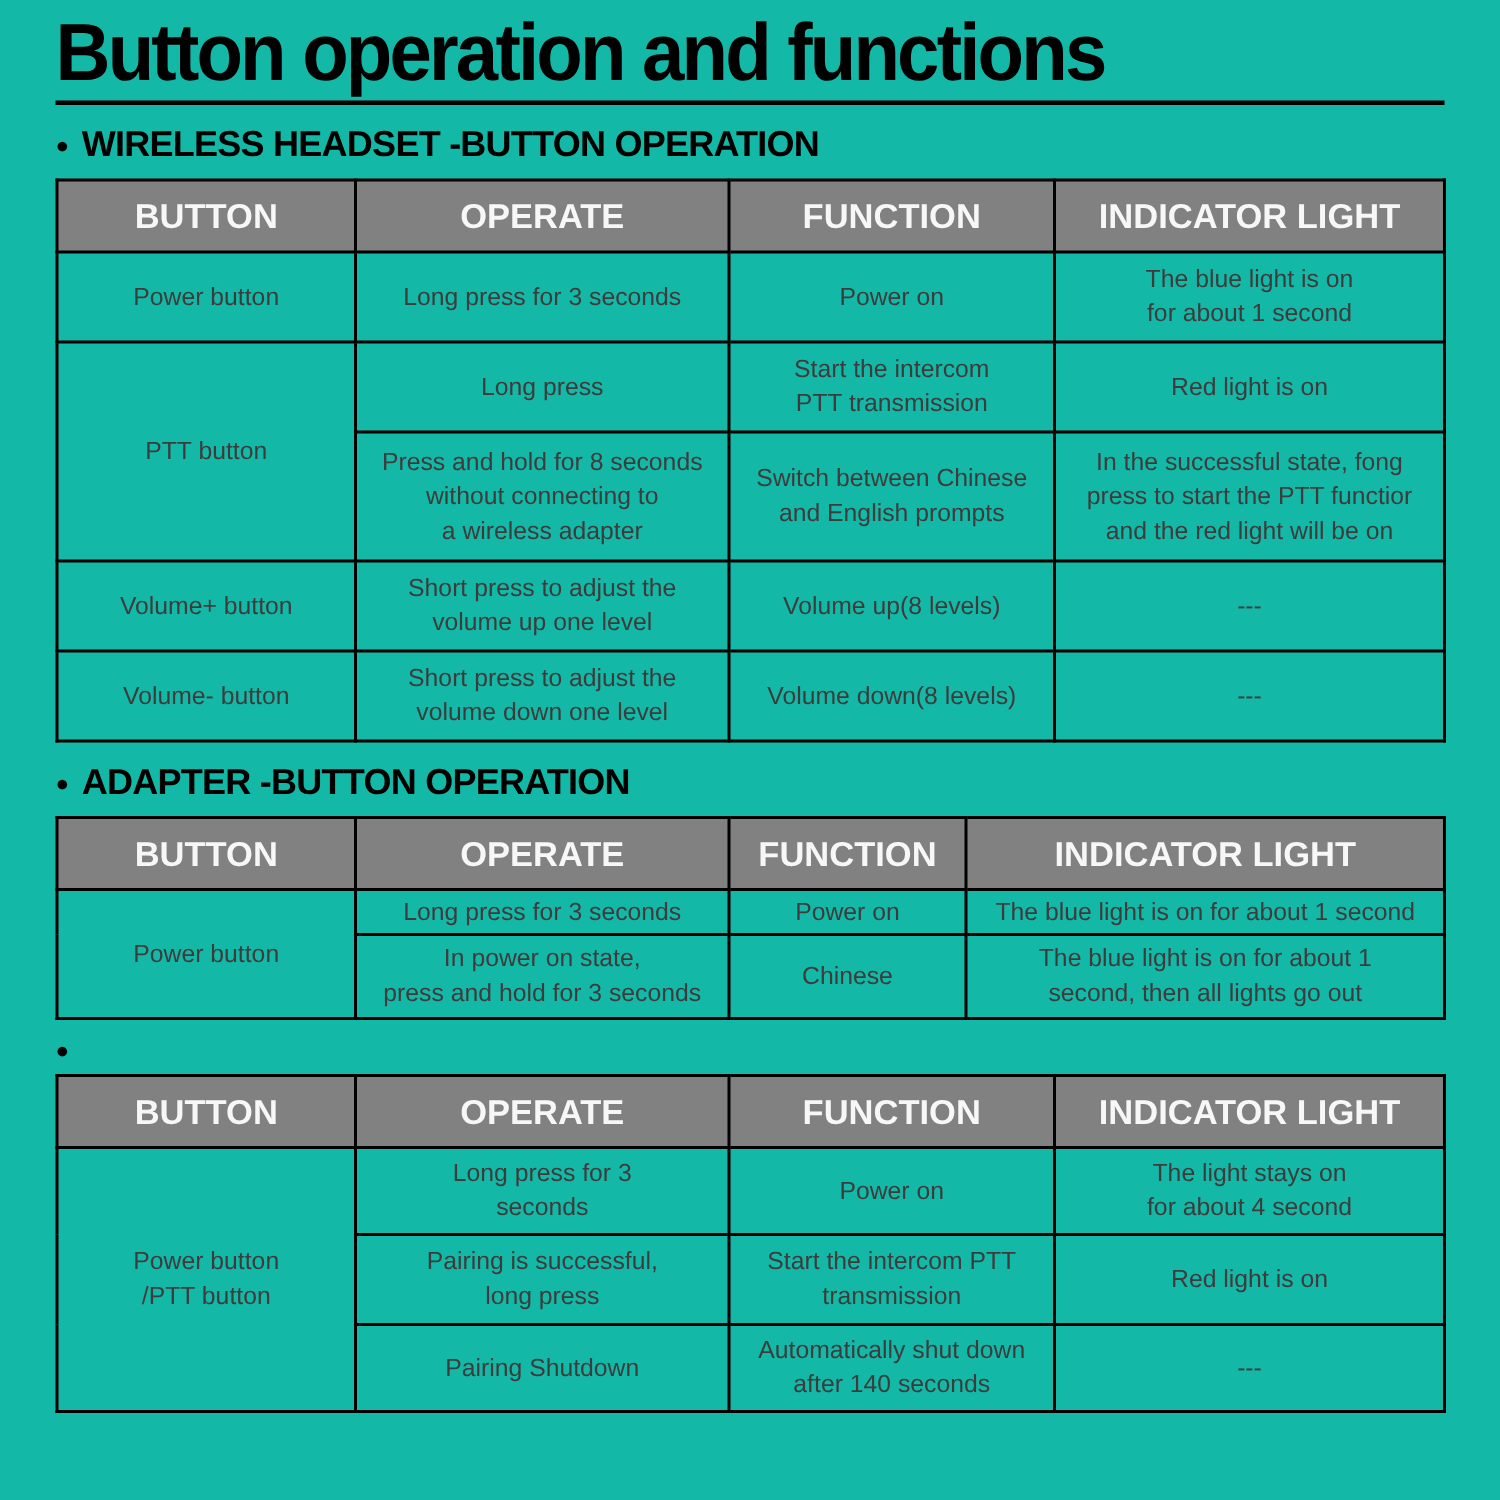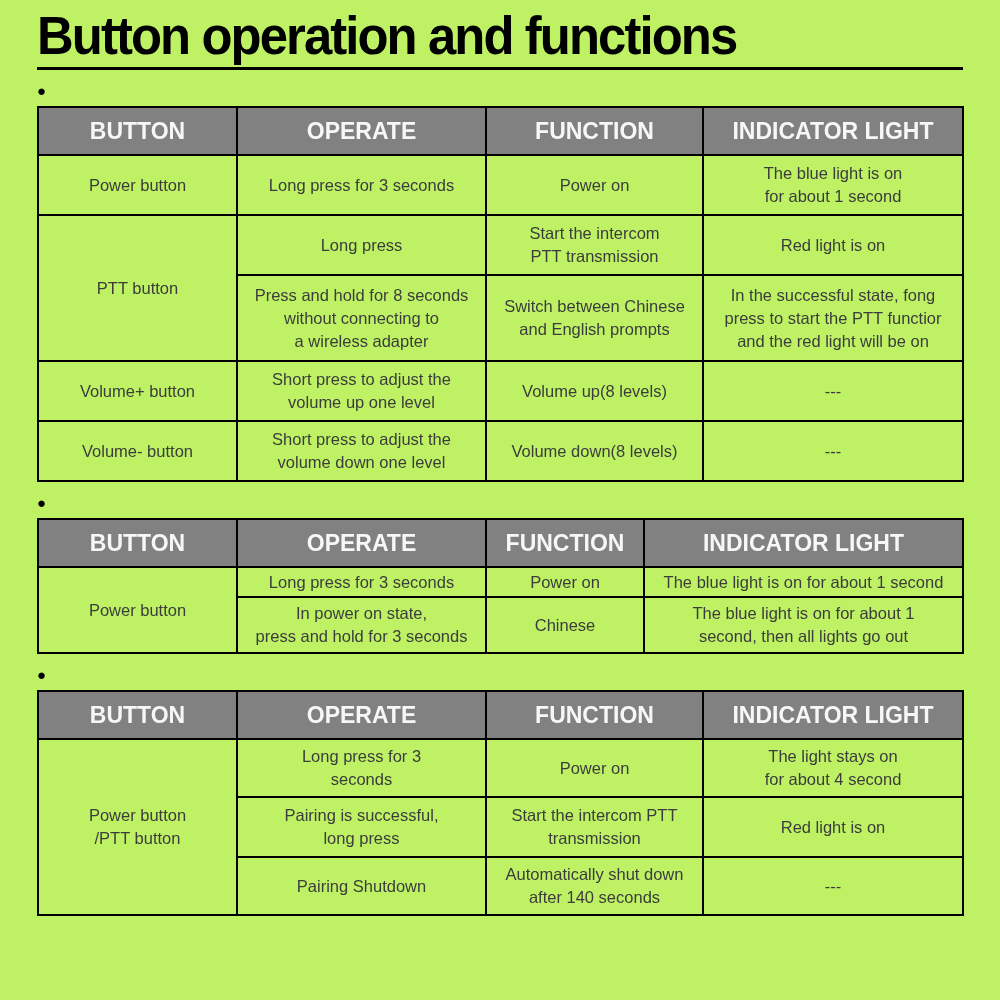--- a/index.html
+++ b/index.html
@@ -1,20 +1,20 @@
 <!DOCTYPE html>
 <html><head>
 <meta charset="utf-8">
 <style>
   html, body { margin: 0; padding: 0; background: #ffffff; }
   .page {
     position: relative;
     width: 1000px;
     height: 1000px;
-    background: #bef264;
+    background: #14b8a6;
     font-family: "Liberation Sans", sans-serif;
     color: #3c3c3c;
     overflow: hidden;
     box-sizing: border-box;
     padding: 6px 37px 0 37px;
   }
   h1.title {
     margin: 0;
     font-size: 54px;
     line-height: 1.08;
@@ -100,20 +100,21 @@
 <body>
 
 <div class="page">
 
   <h1 class="title">Button operation and functions</h1>
   <div class="rule"></div>
 
   <div class="section">
     <div class="section-heading">
       <span class="bullet">●</span>
+      <span>WIRELESS HEADSET -BUTTON OPERATION</span>
     </div>
     <table class="t-headset cols-a">
       <colgroup>
         <col class="c1">
           <col class="c2">
           <col class="c3">
           <col class="c4">
       </colgroup>
       <thead>
         <tr>
@@ -162,20 +163,21 @@
           <td>Volume down(8 levels)</td>
           <td>---</td>
         </tr>
       </tbody>
     </table>
   </div>
 
   <div class="section">
     <div class="section-heading">
       <span class="bullet">●</span>
+      <span>ADAPTER -BUTTON OPERATION</span>
     </div>
     <table class="t-adapter cols-b">
       <colgroup>
         <col class="c1">
           <col class="c2">
           <col class="c3">
           <col class="c4">
       </colgroup>
       <thead>
         <tr>

